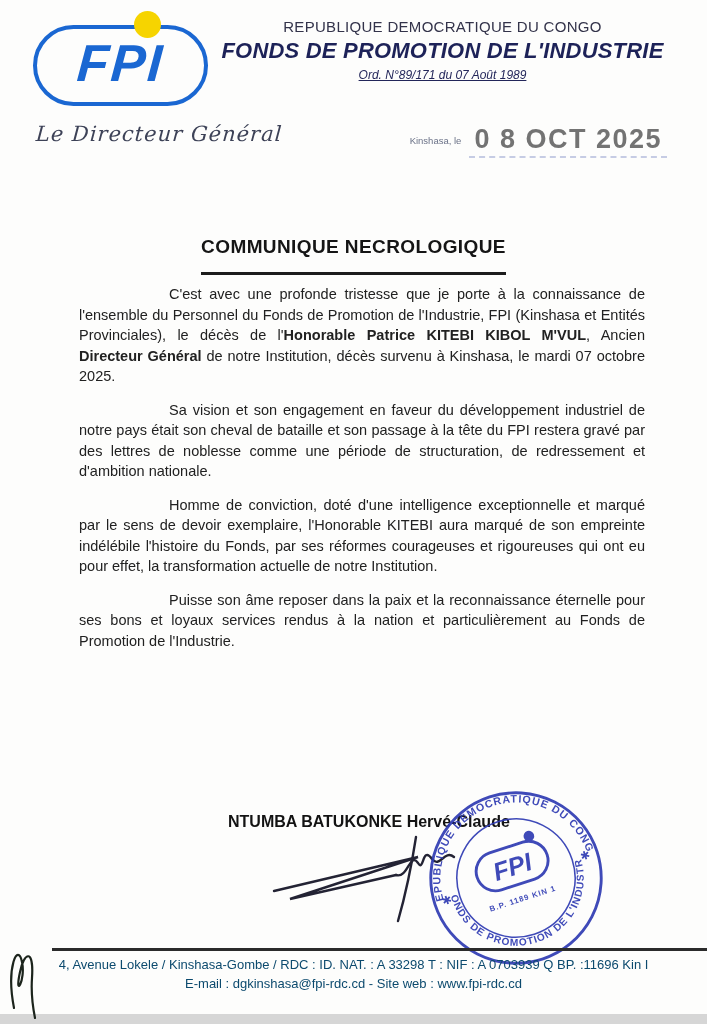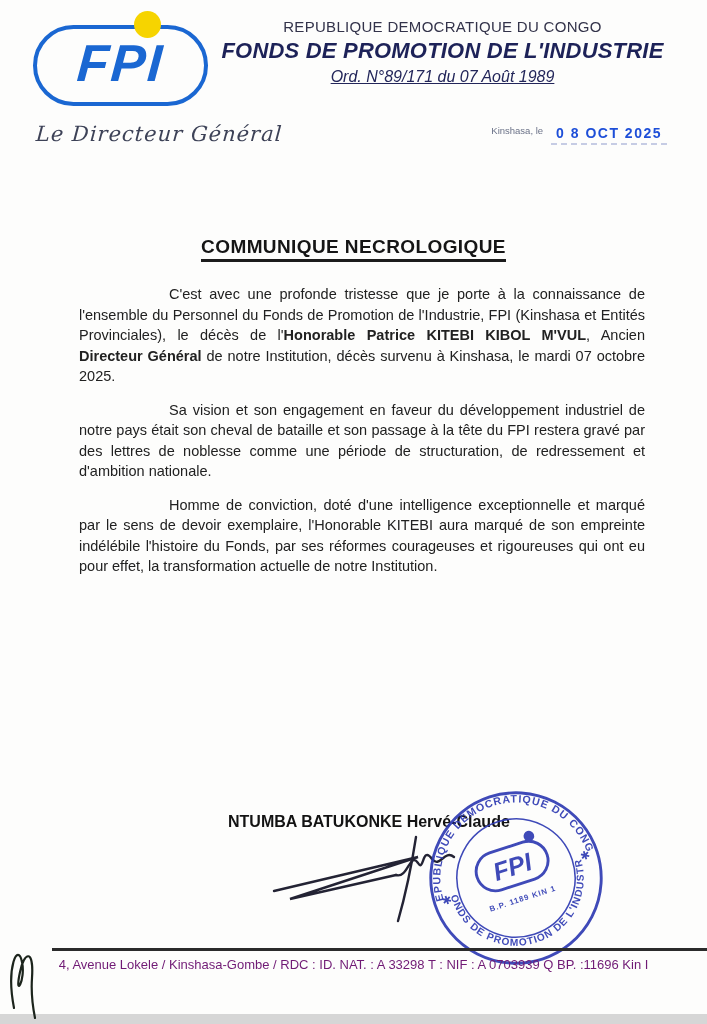--- a/index.html
+++ b/index.html
@@ -21,58 +21,58 @@
   .logo-dot{
     position:absolute;left:97px;top:-18px;width:27px;height:27px;
     border-radius:50%;background:#f6d400;
   }
   .head-text{position:absolute;left:215px;top:18px;width:455px;text-align:center;}
   .country{font-size:15px;color:#33334a;letter-spacing:.3px;}
   .institution{
     font-size:22px;font-weight:bold;font-style:italic;color:#1d2258;
     margin-top:3px;letter-spacing:.2px;white-space:nowrap;
   }
-  .ordinance{font-size:16px;font-style:italic;color:#23265a;text-decoration:underline;margin-top:4px;}
+  .ordinance{font-size:12px;font-style:italic;color:#23265a;text-decoration:underline;margin-top:4px;}
   .sender{
     position:absolute;left:36px;top:122px;
     font-family:"DejaVu Serif",serif;font-style:italic;font-size:21px;
     color:#3d4257;letter-spacing:1px;transform:skewX(-4deg);
   }
   .dateline{position:absolute;right:40px;top:124px;white-space:nowrap;}
   .place{font-size:9.5px;color:#6b7288;margin-right:8px;vertical-align:4px;}
   .date-stamp{
-    font-size:14px;font-weight:bold;color:#1d4ed8;letter-spacing:1.5px;
+    font-size:27px;font-weight:bold;color:#737373;letter-spacing:1.5px;
     border-bottom:2px dashed #c6cce4;padding:0 5px 2px;
   }
   
   .title{position:absolute;top:224px;left:0;width:100%;text-align:center;margin:0;}
   .title span{
     font-size:19px;font-weight:bold;color:#151515;letter-spacing:.4px;
-    border-bottom:3px solid #1c1c1c;padding-bottom:2px;
+    border-bottom:3px solid #1c1c1c;padding-bottom:15px;
   }
   
   .body{
     position:absolute;left:79px;top:284px;width:566px;
     font-size:14.5px;line-height:20.5px;text-align:justify;color:#212121;
   }
   .body p{margin:0 0 13px 0;text-indent:90px;}
   .body b{font-weight:bold;}
   
   .sig-name{position:absolute;left:228px;top:813px;font-size:16px;font-weight:bold;color:#131313;}
   .sig-scrawl{position:absolute;left:268px;top:833px;}
   .stamp{
     position:absolute;left:424px;top:786px;width:184px;height:184px;
     transform:rotate(-18deg);opacity:.92;
   }
   .stamp text{font-family:"Liberation Sans",sans-serif;fill:#2f3bb3;}
   
   .rule{position:absolute;left:52px;right:0;top:948px;height:3px;background:#2b2b2b;}
   .footer-text{
     position:absolute;left:0;top:955px;width:100%;text-align:center;
-    font-size:13px;line-height:19px;color:#701a75;
+    font-size:13px;line-height:19px;color:#0c4a6e;
   }
   .paraph{position:absolute;left:2px;top:928px;z-index:3;}
   .scan-edge{position:absolute;left:0;right:0;bottom:0;height:10px;background:#d6d6d6;}
 </style>
 </head>
 <body>
 
 <div class="page">
 
   <header>
@@ -92,20 +92,21 @@
   <div class="dateline">
     <span class="place">Kinshasa, le</span><span class="date-stamp">0 8 OCT 2025</span>
   </div>
 
   <h1 class="title"><span>COMMUNIQUE NECROLOGIQUE</span></h1>
 
   <main class="body">
       <p><span>C'est avec une profonde tristesse que je porte à la connaissance de l'ensemble du Personnel du Fonds de Promotion de l'Industrie, FPI (Kinshasa et Entités Provinciales), le décès de l'</span><b>Honorable Patrice KITEBI KIBOL M'VUL</b><span>, Ancien </span><b>Directeur Général</b><span> de notre Institution, décès survenu à Kinshasa, le mardi 07 octobre 2025.</span></p>
       <p><span>Sa vision et son engagement en faveur du développement industriel de notre pays était son cheval de bataille et son passage à la tête du FPI restera gravé par des lettres de noblesse comme une période de structuration, de redressement et d'ambition nationale.</span></p>
       <p><span>Homme de conviction, doté d'une intelligence exceptionnelle et marqué par le sens de devoir exemplaire, l'Honorable KITEBI aura marqué de son empreinte indélébile l'histoire du Fonds, par ses réformes courageuses et rigoureuses qui ont eu pour effet, la transformation actuelle de notre Institution.</span></p>
+      <p><span>Puisse son âme reposer dans la paix et la reconnaissance éternelle pour ses bons et loyaux services rendus à la nation et particulièrement au Fonds de Promotion de l'Industrie.</span></p>
     </main>
 
   <div class="sig-name">NTUMBA BATUKONKE Hervé-Claude</div>
 
   <svg class="sig-scrawl" width="215" height="95" viewBox="0 0 215 95">
     <g fill="none" stroke="#232334" stroke-width="2.4" stroke-linecap="round">
       <path d="M 6 58 L 150 24 L 22 66 L 128 42"></path>
       <path d="M 128 42 C 140 46 142 18 150 30 C 156 40 154 12 164 26 C 172 36 176 16 186 24"></path>
       <path d="M 148 4 C 144 30 138 60 130 88"></path>
     </g>
@@ -133,16 +134,17 @@
   </svg>
 
   <svg class="paraph" width="55" height="92" viewBox="0 0 55 92">
     <g fill="none" stroke="#1c241c" stroke-width="2.2" stroke-linecap="round">
       <path d="M 12 80 C 4 38 16 14 20 34 C 24 52 12 72 18 44 C 22 24 32 20 30 50 C 29 64 31 80 33 90"></path>
     </g>
   </svg>
   <div class="rule"></div>
   <div class="footer-text">
     <div>4, Avenue Lokele / Kinshasa-Gombe / RDC : ID. NAT. : A 33298 T : NIF : A 0703939 Q   BP. :11696 Kin I</div>
+    <div>E-mail : dgkinshasa@fpi-rdc.cd - Site web : www.fpi-rdc.cd</div>
   </div>
 
   <div class="scan-edge"></div>
 </div>
 
 </body></html>

